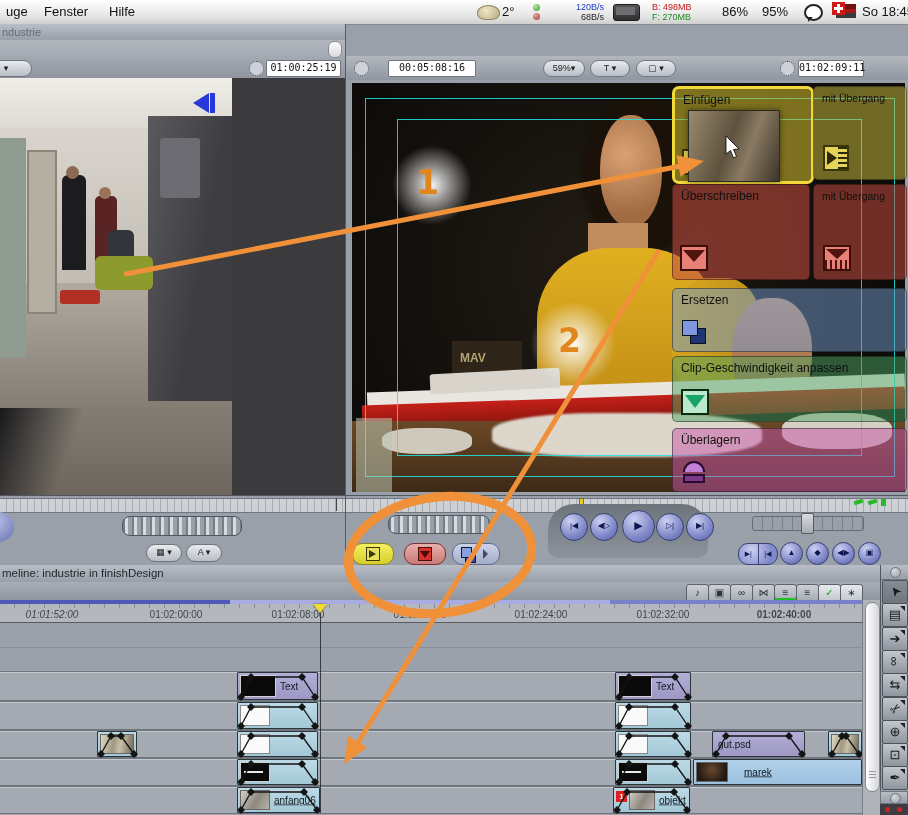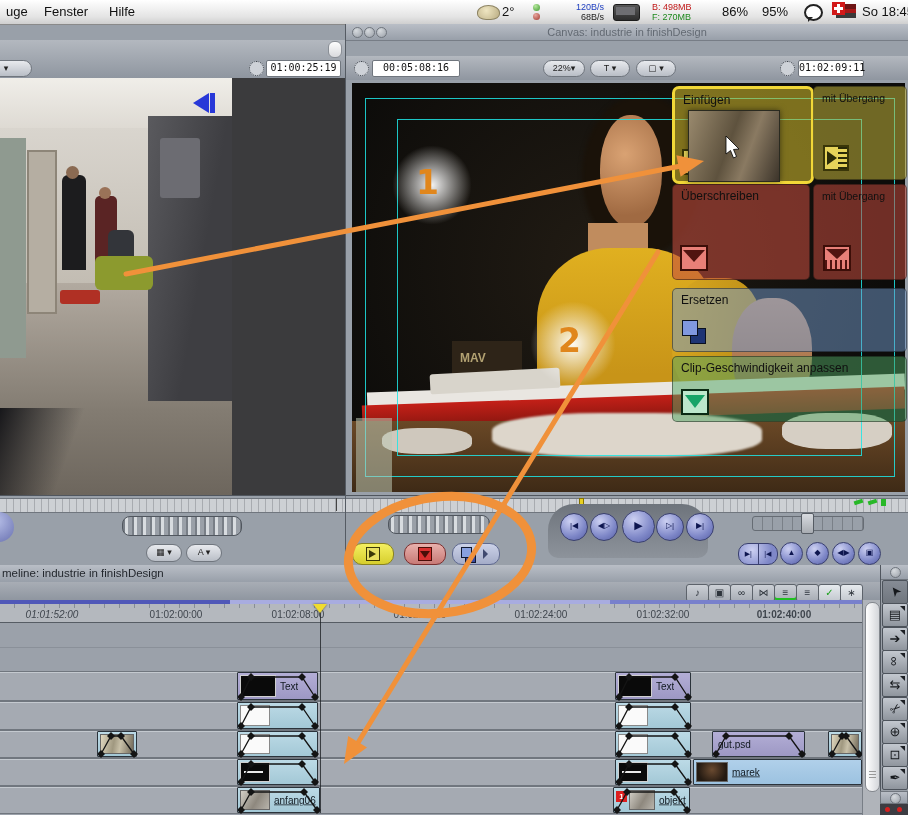--- a/index.html
+++ b/index.html
@@ -98,20 +98,23 @@
       <span class="abs" style="left:804px;top:4px;width:15px;height:13px;border:2px solid #222;border-radius:50%;background:#fff"></span>
       <span class="abs" style="left:808px;top:17px;width:0;height:0;border-top:5px solid #222;border-right:5px solid transparent"></span>
       <span class="abs" style="left:836px;top:4px;width:20px;height:14px;background:linear-gradient(180deg,#6e1414 0 34%,#a81818 34% 67%,#3a3a3a 67%)"></span>
       <span class="abs" style="left:832px;top:2px;width:13px;height:13px;background:#d21919"></span>
       <span class="abs" style="left:837px;top:4px;width:3px;height:9px;background:#fff"></span>
       <span class="abs" style="left:834px;top:7px;width:9px;height:3px;background:#fff"></span>
       <span style="left:862px;top:4px;font-size:13px">So 18:45</span>
     </div>
   </div>
 
+  <div class="abs titlebar" style="left:0;top:24px;width:345px;height:16px">
+    <span class="abs" style="left:2px;top:2px">ndustrie</span>
+  </div>
   <div class="abs ctrlbar" style="left:0;top:40px;width:345px;height:38px">
     <span class="abs oval" style="left:-20px;top:20px;width:50px;height:15px;line-height:14px">▾</span>
     <span class="abs nub" style="left:328px;top:1px"></span>
     <span class="abs clock" style="left:249px;top:21px"></span>
     <span class="abs tc" style="left:266px;top:20px;width:73px;height:15px">01:00:25:19</span>
   </div>
 
   <div class="abs" style="left:0;top:78px;width:345px;height:417px;background:#3b3b3d">
     <div class="abs" style="left:0;top:0;width:232px;height:417px;background:#b4aca2;overflow:hidden">
       <div class="abs" style="left:0;top:0;width:232px;height:52px;background:linear-gradient(#f0eee9,#ddd9d2)"></div>
@@ -137,30 +140,24 @@
   <div class="abs" style="left:0;top:495px;width:345px;height:70px;background:#99a0a9;border-top:1px solid #50565e">
     <div class="abs scrub" style="left:0;top:2px;width:345px;height:13px"></div>
     <div class="abs" style="left:336px;top:2px;width:1px;height:13px;background:#444"></div>
     <div class="abs" style="left:-16px;top:16px;width:30px;height:30px;border-radius:50%;background:radial-gradient(circle at 40% 30%,#b8c0e8,#6870b0)"></div>
     <div class="abs ribbed" style="left:122px;top:20px;width:118px;height:18px"></div>
     <div class="abs oval" style="left:146px;top:48px;width:34px;height:16px;line-height:15px"><span>▦</span> ▾</div>
     <div class="abs oval" style="left:186px;top:48px;width:34px;height:16px;line-height:15px"><span>A</span> ▾</div>
   </div>
   <div class="abs" style="left:345px;top:24px;width:1px;height:541px;background:#555b63"></div>
 
-  <div class="abs titlebar" style="left:346px;top:24px;width:562px;height:16px;text-align:center">
-    <span class="abs wcircle" style="left:6px;top:3px"></span>
-    <span class="abs wcircle" style="left:18px;top:3px"></span>
-    <span class="abs wcircle" style="left:30px;top:3px"></span>
-    <span style="line-height:16px">Canvas: industrie in finishDesign</span>
-  </div>
   <div class="abs ctrlbar" style="left:346px;top:56px;width:562px;height:24px">
     <span class="abs clock" style="left:8px;top:5px"></span>
-    <span class="abs tc" style="left:26px;top:4px;width:86px;height:15px">00:05:08:16</span>
-    <span class="abs oval" style="left:197px;top:4px;width:40px;height:15px;line-height:14px"><span>22%</span>▾</span>
+    <span class="abs tc" style="left:42px;top:4px;width:86px;height:15px">00:05:08:16</span>
+    <span class="abs oval" style="left:197px;top:4px;width:40px;height:15px;line-height:14px"><span>59%</span>▾</span>
     <span class="abs oval" style="left:244px;top:4px;width:38px;height:15px;line-height:14px"><span>T</span> ▾</span>
     <span class="abs oval" style="left:290px;top:4px;width:38px;height:15px;line-height:14px"><span>▢</span> ▾</span>
     <span class="abs clock" style="left:434px;top:5px"></span>
     <span class="abs tc" style="left:452px;top:4px;width:64px;height:15px">01:02:09:11</span>
   </div>
 
   <div class="abs" style="left:346px;top:80px;width:562px;height:415px;background:#99a0a9"></div>
   <div class="abs" style="left:352px;top:83px;width:553px;height:409px;background:#0f0e0d;overflow:hidden">
 
     <div class="abs" style="left:0;top:0;width:553px;height:409px;background:radial-gradient(circle at 45% 45%,#221c14,#0d0c0a 75%)"></div>
@@ -224,20 +221,27 @@
     <span class="ov-label">Clip-Geschwindigkeit anpassen</span>
     <div class="abs" style="left:8px;bottom:6px;width:24px;height:22px;border:2px solid #0a2a14;background:#bce8cc">
       <div class="abs" style="left:2px;top:4px;width:0;height:0;border-top:13px solid #18a468;border-left:10px solid transparent;border-right:10px solid transparent"></div>
     </div>
   </div>
   <div class="abs ov-box" style="left:672px;top:288px;width:233px;height:62px;background:rgba(115,155,205,.5)">
     <span class="ov-label">Ersetzen</span>
     <div class="abs" style="left:8px;bottom:6px;width:26px;height:26px">
       <div class="abs" style="left:9px;top:9px;width:14px;height:14px;background:#1e3474;border:1px solid #0a1020"></div>
       <div class="abs" style="left:1px;top:1px;width:14px;height:14px;background:#8098e0;border:1px solid #0a1020"></div>
+    </div>
+  </div>
+  <div class="abs ov-box" style="left:672px;top:428px;width:233px;height:62px;background:rgba(200,85,170,.5)">
+    <span class="ov-label">Überlagern</span>
+    <div class="abs" style="left:8px;bottom:6px;width:26px;height:24px">
+      <div class="abs" style="left:2px;top:0;width:22px;height:11px;border-radius:11px 11px 0 0;background:#c080d8;border:2px solid #2a0a30;border-bottom:none;box-sizing:border-box"></div>
+      <div class="abs" style="left:2px;top:13px;width:22px;height:9px;background:#7a3a88;border:2px solid #2a0a30;box-sizing:border-box"></div>
     </div>
   </div>
 
   <div class="abs" style="left:346px;top:495px;width:562px;height:70px;background:#99a0a9;border-top:1px solid #50565e">
     <div class="abs scrub" style="left:0;top:2px;width:562px;height:13px"></div>
     <div class="abs" style="left:233px;top:2px;width:3px;height:13px;background:#e8d020;border:1px solid #857200"></div>
     <span class="abs" style="left:508px;top:4px;width:9px;height:4px;background:#28b828;transform:rotate(-18deg)"></span>
     <span class="abs" style="left:522px;top:4px;width:9px;height:4px;background:#28b828;transform:rotate(-18deg)"></span>
     <span class="abs" style="left:535px;top:3px;width:5px;height:7px;background:#28b828"></span>
     <div class="abs" style="left:202px;top:8px;width:160px;height:54px;border-radius:26px 26px 10px 10px;background:linear-gradient(#6e747c,#8d939b)"></div>
@@ -429,21 +433,21 @@
         <svg width="76" height="26" class="handles">
           <polyline points="3,22 13,4 59,4 72,22" fill="none" stroke="#141414" stroke-width="1.3"></polyline>
           <path d="M 3 18 L 7 22 L 3 26 L -1 22 Z" fill="#141414"></path>
           <path d="M 13 0 L 17 4 L 13 8 L 9 4 Z" fill="#141414"></path>
           <path d="M 59 0 L 63 4 L 59 8 L 55 4 Z" fill="#141414"></path>
           <path d="M 72 18 L 76 22 L 72 26 L 68 22 Z" fill="#141414"></path>
         </svg>
       </div>
       <div class="clip k-blue" style="left: 693px; top: 759px; width: 169px; height: 26px; pointer-events: auto;">
         <div class="thumb th-photo-dark" style="width: 32px; left: 2px;"></div>
-        <span class="clip-label u" style="left: 38px;">marek</span>
+        <span class="clip-label u" style="left: 50px;">marek</span>
       </div>
       <div class="clip k-cyan" style="left: 237px; top: 787px; width: 83px; height: 26px; pointer-events: auto;">
         <div class="thumb th-photo-gray" style="width: 30px; left: 2px;"></div>
         <span class="clip-label u" style="left: 36px;">anfang06</span>
         <svg width="83" height="26" class="handles">
           <polyline points="3,22 13,4 66,4 79,22" fill="none" stroke="#141414" stroke-width="1.3"></polyline>
           <path d="M 3 18 L 7 22 L 3 26 L -1 22 Z" fill="#141414"></path>
           <path d="M 13 0 L 17 4 L 13 8 L 9 4 Z" fill="#141414"></path>
           <path d="M 66 0 L 70 4 L 66 8 L 62 4 Z" fill="#141414"></path>
           <path d="M 79 18 L 83 22 L 79 26 L 75 22 Z" fill="#141414"></path>

